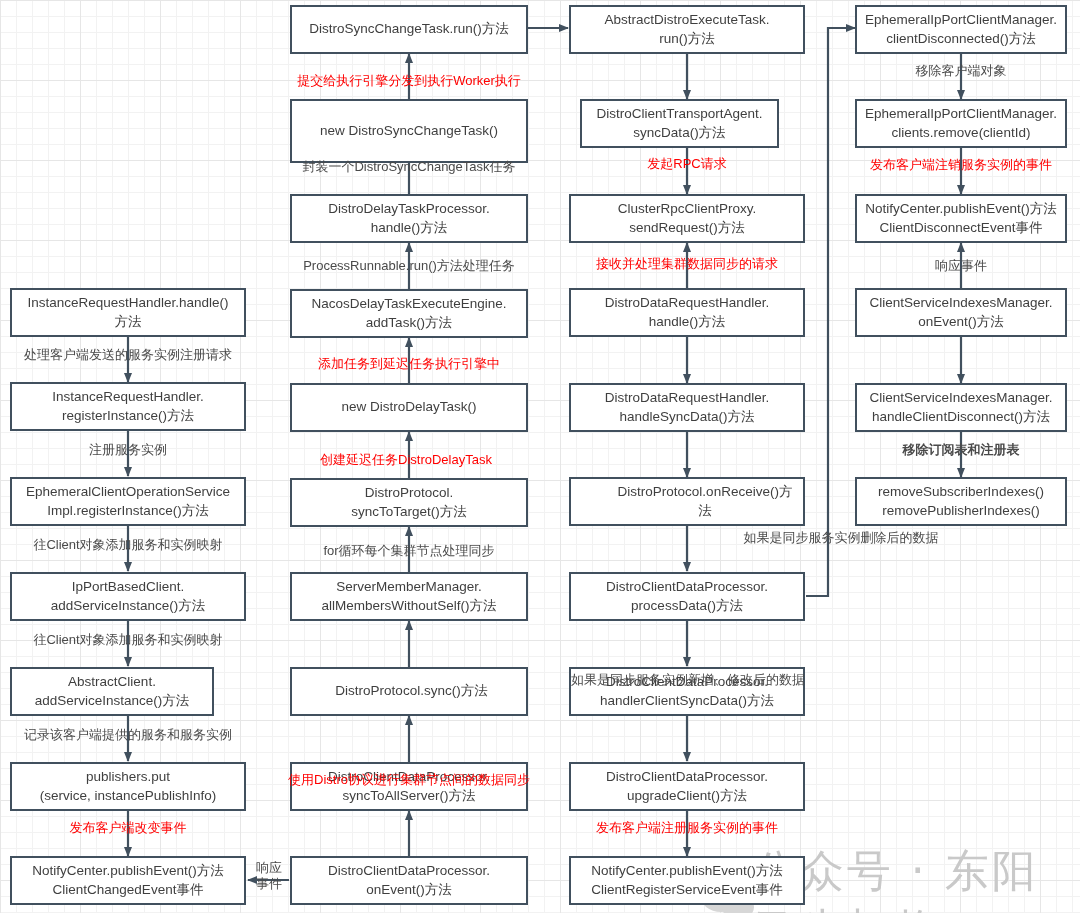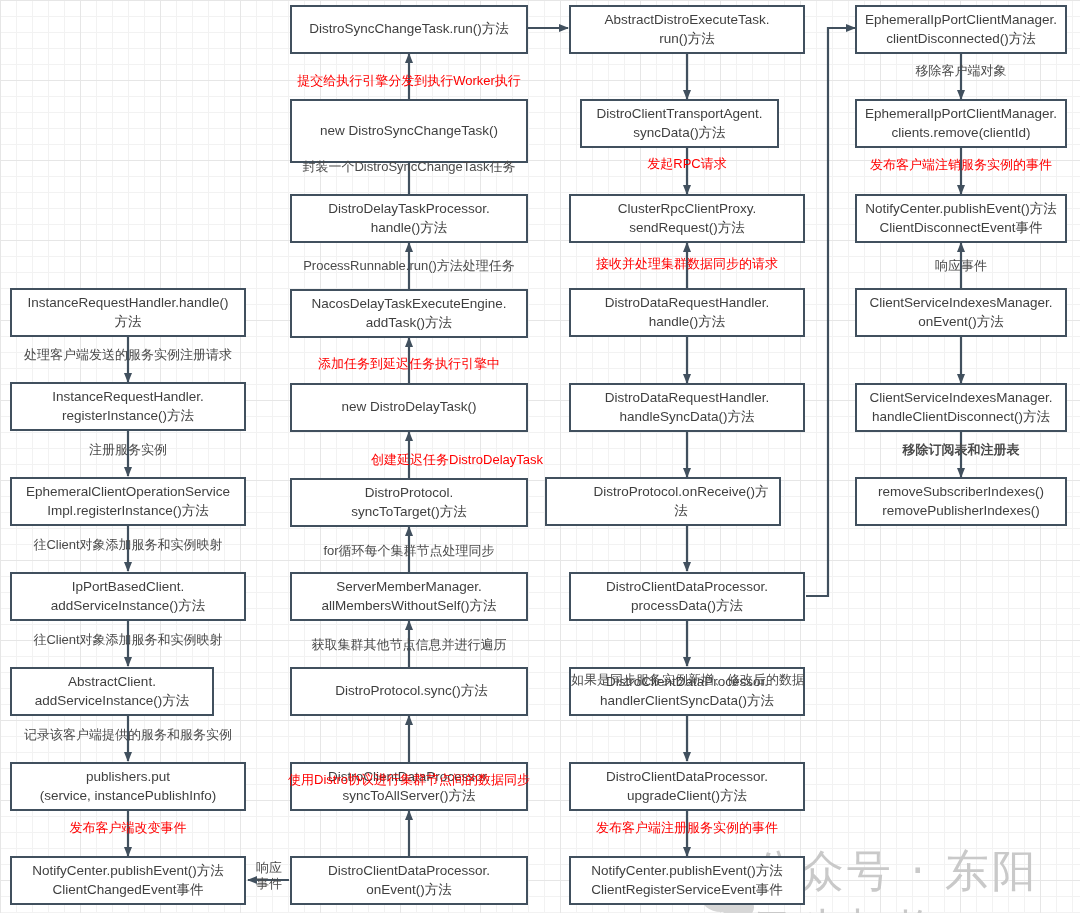--- a/index.html
+++ b/index.html
@@ -169,27 +169,26 @@
   <div class="edge-label red" style="left:281px; top:73px; width:256px;">提交给执行引擎分发到执行Worker执行</div>
   <div class="node" style="left:290px; top:99px; width:238px; height:64px;">new DistroSyncChangeTask()</div>
   <div class="edge-label" style="left:281px; top:159px; width:256px;">封装一个DistroSyncChangeTask任务</div>
   <div class="node" style="left:290px; top:194px; width:238px; height:49px;">DistroDelayTaskProcessor.
 handle()方法</div>
   <div class="edge-label" style="left:281px; top:258px; width:256px;">ProcessRunnable.run()方法处理任务</div>
   <div class="node" style="left:290px; top:289px; width:238px; height:49px;">NacosDelayTaskExecuteEngine.
 addTask()方法</div>
   <div class="edge-label red" style="left:281px; top:356px; width:256px;">添加任务到延迟任务执行引擎中</div>
   <div class="node" style="left:290px; top:383px; width:238px; height:49px;">new DistroDelayTask()</div>
-  <div class="edge-label red" style="left:287px; top:452px; width:256px;text-align:right;">创建延迟任务DistroDelayTask</div>
+  <div class="edge-label red" style="left:278px; top:452px; width:256px;">创建延迟任务DistroDelayTask</div>
   <div class="node" style="left:290px; top:478px; width:238px; height:49px;">DistroProtocol.
 syncToTarget()方法</div>
   <div class="edge-label" style="left:281px; top:543px; width:256px;">for循环每个集群节点处理同步</div>
   <div class="node" style="left:290px; top:572px; width:238px; height:49px;">ServerMemberManager.
 allMembersWithoutSelf()方法</div>
-  <div class="edge-label" style="left:281px; top:637px; width:256px;">获取集群其他节点信息并进行遍历</div>
   <div class="node" style="left:290px; top:667px; width:238px; height:49px;padding-left:9px;">DistroProtocol.sync()方法</div>
   <div class="edge-label red" style="left:276px; top:764px; width:266px;margin-top:8px;">使用Distro协议进行集群节点间的数据同步</div>
   <div class="node" style="left:290px; top:762px; width:238px; height:49px;">DistroClientDataProcessor.
 syncToAllServer()方法</div>
   <div class="node" style="left:290px; top:856px; width:238px; height:49px;">DistroClientDataProcessor.
 onEvent()方法</div>
   <div class="edge-label" style="left:249px; top:860px; width:40px;">响应
 事件</div>
 
   <div class="node" style="left:569px; top:5px; width:236px; height:49px;">AbstractDistroExecuteTask.
@@ -197,32 +196,33 @@
   <div class="node" style="left:569px; top:99px; width:199px; height:49px;margin-left:11px;">DistroClientTransportAgent.
 syncData()方法</div>
   <div class="edge-label red" style="left:565px; top:156px; width:244px;">发起RPC请求</div>
   <div class="node" style="left:569px; top:194px; width:236px; height:49px;">ClusterRpcClientProxy.
 sendRequest()方法</div>
   <div class="edge-label red" style="left:565px; top:256px; width:244px;">接收并处理集群数据同步的请求</div>
   <div class="node" style="left:569px; top:288px; width:236px; height:49px;">DistroDataRequestHandler.
 handle()方法</div>
   <div class="node" style="left:569px; top:383px; width:236px; height:49px;">DistroDataRequestHandler.
 handleSyncData()方法</div>
-  <div class="node" style="left:545px; top:477px; width:236px; height:49px;padding-left:40px;">DistroProtocol.onReceive()方法</div>
+  <div class="node" style="left:569px; top:477px; width:236px; height:49px;padding-left:40px;">DistroProtocol.onReceive()方法</div>
   <div class="node" style="left:569px; top:572px; width:236px; height:49px;">DistroClientDataProcessor.
 processData()方法</div>
   <div class="edge-label" style="left:560px; top:632px; width:256px;margin-top:40px;">如果是同步服务实例新增、修改后的数据</div>
   <div class="node" style="left:569px; top:667px; width:236px; height:49px;">DistroClientDataProcessor.
 handlerClientSyncData()方法</div>
   <div class="node" style="left:569px; top:762px; width:236px; height:49px;">DistroClientDataProcessor.
 upgradeClient()方法</div>
   <div class="edge-label red" style="left:565px; top:820px; width:244px;">发布客户端注册服务实例的事件</div>
   <div class="node" style="left:569px; top:856px; width:236px; height:49px;">NotifyCenter.publishEvent()方法
 ClientRegisterServiceEvent事件</div>
 
+  <div class="edge-label" style="left:716px; top:530px; width:250px;">如果是同步服务实例删除后的数据</div>
 
   <div class="node" style="left:855px; top:5px; width:212px; height:49px;">EphemeralIpPortClientManager.
 clientDisconnected()方法</div>
   <div class="edge-label" style="left:851px; top:63px; width:220px;">移除客户端对象</div>
   <div class="node" style="left:855px; top:99px; width:212px; height:49px;">EphemeralIpPortClientManager.
 clients.remove(clientId)</div>
   <div class="edge-label red" style="left:847px; top:157px; width:228px;">发布客户端注销服务实例的事件</div>
   <div class="node" style="left:855px; top:194px; width:212px; height:49px;">NotifyCenter.publishEvent()方法
 ClientDisconnectEvent事件</div>
   <div class="edge-label" style="left:851px; top:258px; width:220px;">响应事件</div>

